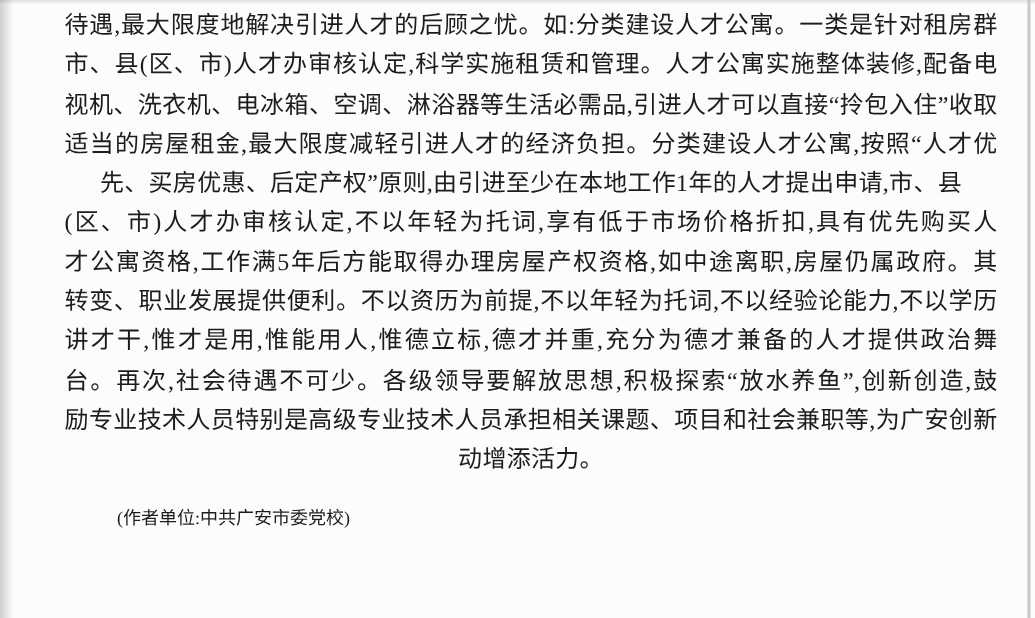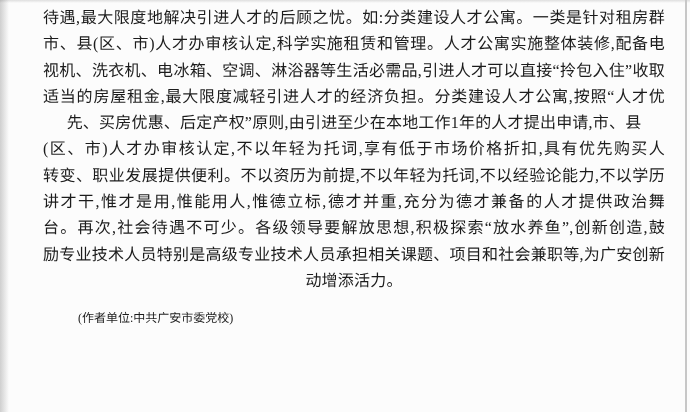--- a/index.html
+++ b/index.html
@@ -85,19 +85,20 @@
 <div class="top-edge-shadow"></div>
 <div class="right-rule"></div>
 
 <div class="text-block">
   <div class="line">待遇,最大限度地解决引进人才的后顾之忧。如:分类建设人才公寓。一类是针对租房群</div>
   <div class="line">市、县(区、市)人才办审核认定,科学实施租赁和管理。人才公寓实施整体装修,配备电</div>
   <div class="line">视机、洗衣机、电冰箱、空调、淋浴器等生活必需品,引进人才可以直接“拎包入住”收取</div>
   <div class="line">适当的房屋租金,最大限度减轻引进人才的经济负担。分类建设人才公寓,按照“人才优</div>
   <div class="line no-stretch">先、买房优惠、后定产权”原则,由引进至少在本地工作1年的人才提出申请,市、县</div>
   <div class="line">(区、市)人才办审核认定,不以年轻为托词,享有低于市场价格折扣,具有优先购买人</div>
+  <div class="line">才公寓资格,工作满5年后方能取得办理房屋产权资格,如中途离职,房屋仍属政府。其</div>
   <div class="line">转变、职业发展提供便利。不以资历为前提,不以年轻为托词,不以经验论能力,不以学历</div>
   <div class="line">讲才干,惟才是用,惟能用人,惟德立标,德才并重,充分为德才兼备的人才提供政治舞</div>
   <div class="line">台。再次,社会待遇不可少。各级领导要解放思想,积极探索“放水养鱼”,创新创造,鼓</div>
   <div class="line">励专业技术人员特别是高级专业技术人员承担相关课题、项目和社会兼职等,为广安创新驱</div>
   <div class="line no-stretch">动增添活力。</div>
   <div class="author-line">(作者单位:中共广安市委党校)</div>
 </div>
 
 </body></html>

